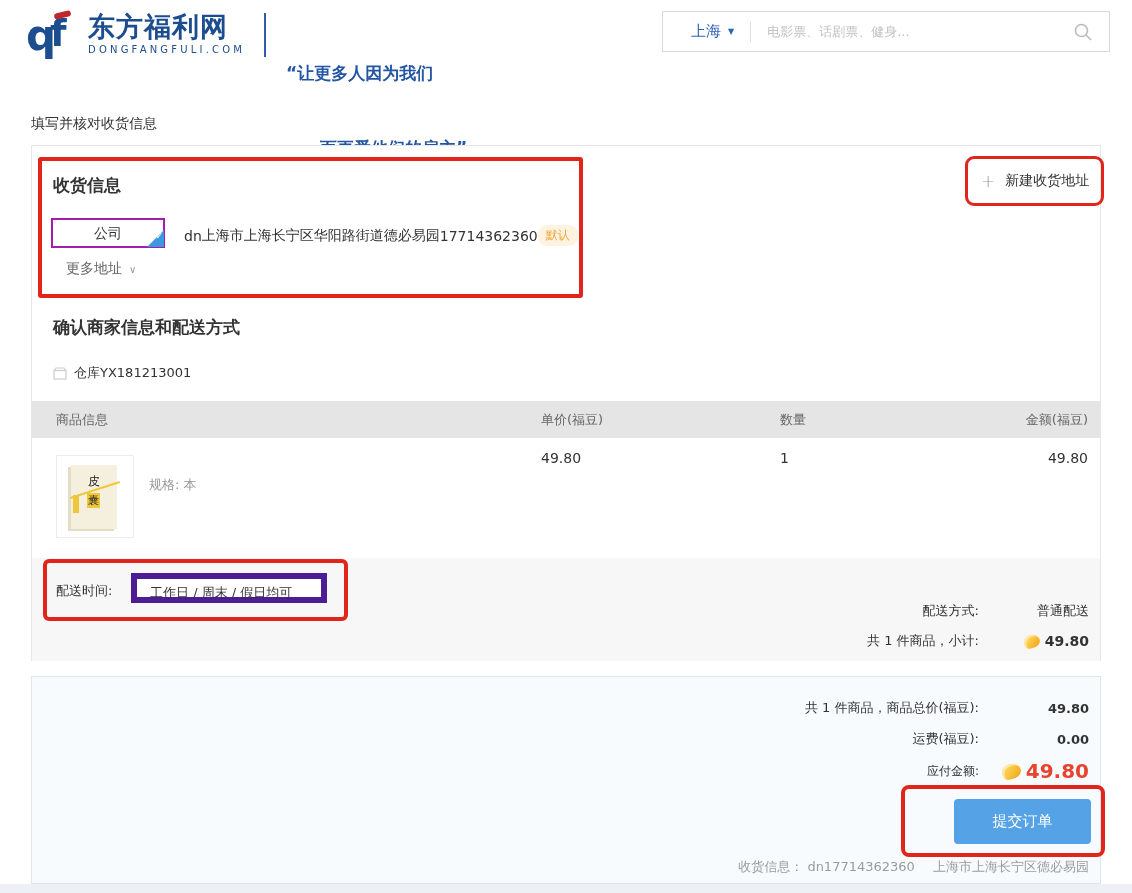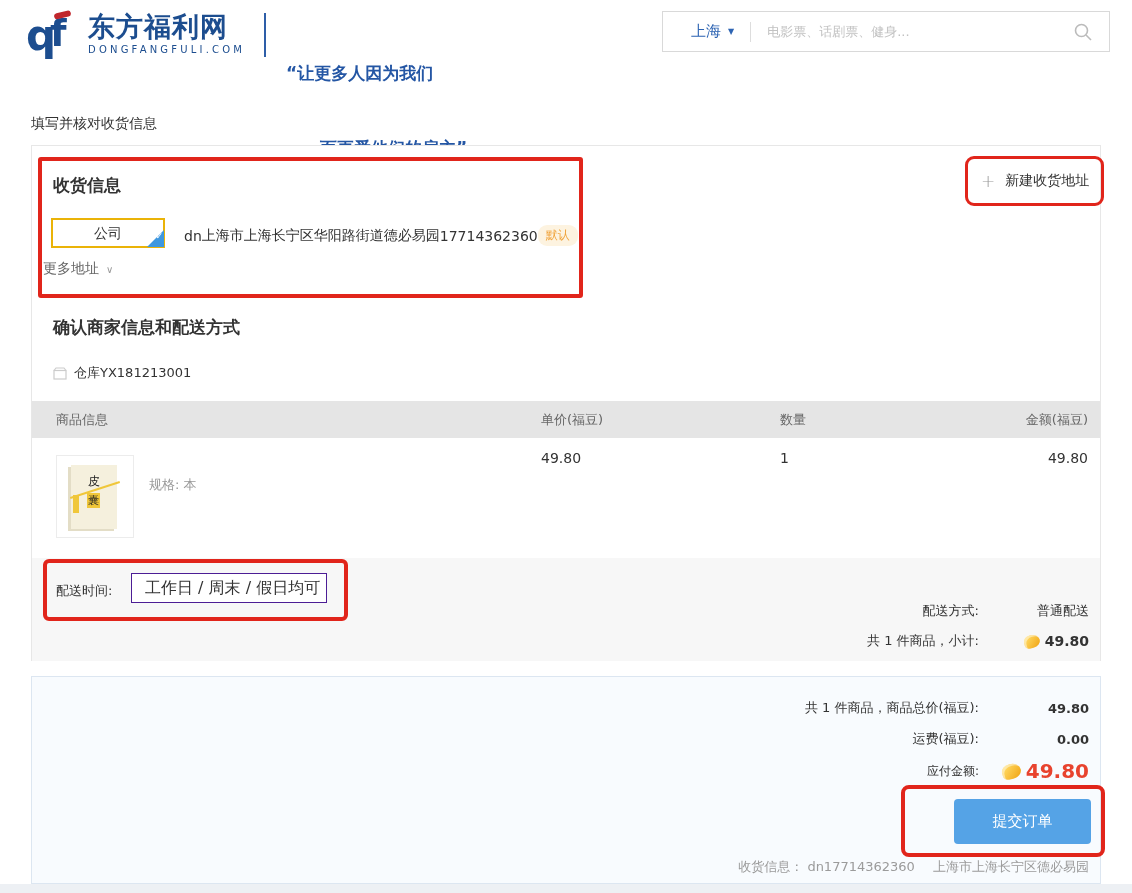--- a/index.html
+++ b/index.html
@@ -28,26 +28,26 @@
   
   #card1 { position:absolute; left:31px; top:145px; width:1070px; height:516px; background:#fff; border:1px solid #e7e7e7; }
   .redbox { position:absolute; border:4px solid #e1251b; pointer-events:none; }
   #redbox-shipping { left:6px; top:11px; width:545px; height:141px; border-radius:3px; }
   #redbox-newaddr { left:933px; top:10px; width:139px; height:50px; border-radius:9px; border-width:3px; }
   #shipping-title { position:absolute; left:21px; top:28px; font-size:17px; font-weight:bold; color:#333;text-align:right; }
   #new-address-btn { position:absolute; left:944px; top:20px; width:118px; height:30px; display:flex; align-items:center; justify-content:center; gap:10px; cursor:pointer; }
   #new-address-btn .plus { font-size:17px; color:#999; font-weight:300; }
   #new-address-btn .lbl { font-size:14px; color:#333; }
 
-  #addr-tag { position:absolute; left:19px; top:72px; width:114px; height:30px; border:2px solid #eab308; background:#fff; text-align:center; line-height:26px; font-size:14px; color:#333; cursor:pointer; }
+  #addr-tag { position:absolute; left:19px; top:72px; width:114px; height:30px; border:2px solid #a21caf; background:#fff; text-align:center; line-height:26px; font-size:14px; color:#333; cursor:pointer; }
   #addr-tag .corner { position:absolute; right:-1px; bottom:-1px; width:0; height:0; border-bottom:17px solid #3e97df; border-left:17px solid transparent; }
   #addr-tag .check { position:absolute; right:0px; bottom:-3px; color:#fff; font-size:9px; }
   #addr-row { position:absolute; left:152px; top:79px; display:flex; align-items:center; gap:0; font-size:14px; color:#333; }
   #default-badge { background:#fdf3e0; color:#f0a43c; font-size:12px; padding:2px 8px; border-radius:9px; }
-  #more-addresses { position:absolute; left:11px; top:114px; display:flex; align-items:center; gap:7px; font-size:14px; color:#666; cursor:pointer; }
+  #more-addresses { position:absolute; left:34px; top:114px; display:flex; align-items:center; gap:7px; font-size:14px; color:#666; cursor:pointer; }
   #more-addresses .chev { font-size:10px; color:#999; }
 
   #merchant-title { position:absolute; left:21px; top:170px; font-size:17px; font-weight:bold; color:#333; }
   #warehouse-row { position:absolute; left:21px; top:218px; display:flex; align-items:center; gap:7px; font-size:13px; color:#333; }
 
   #table-header { position:absolute; left:0; top:255px; width:1068px; height:37px; background:#e5e5e5; font-size:13px; color:#666; }
   #table-header .th { position:absolute; line-height:37px; }
   .col-info { left:24px; } .col-price { left:509px; } .col-qty { left:748px; } .col-amt { right:12px; }
 
   #product-row { position:absolute; left:0; top:292px; width:1068px; height:120px; background:#fff; }
@@ -59,21 +59,21 @@
   #book-cover .tag { position:absolute; left:2px; top:30px; width:6px; height:18px; background:#f0c73a; }
   #prod-title { position:absolute; left:117px; top:12px; width:400px; font-size:14px; color:#333; }
   #prod-spec { position:absolute; left:117px; top:38px; font-size:13px; color:#999; }
   #prod-price { position:absolute; left:509px; top:12px; font-size:14px; }
   #prod-qty { position:absolute; left:748px; top:12px; font-size:14px; }
   #prod-amount { position:absolute; right:12px; top:12px; font-size:14px; }
 
   #gray-section { position:absolute; left:0; top:412px; width:1068px; height:103px; background:#f7f7f7; }
   #redbox-time { left:11px; top:1px; width:305px; height:62px; border-radius:6px; }
   #time-label { position:absolute; left:24px; top:24px; font-size:13px; color:#333; }
-  #time-select { position:absolute; left:99px; top:15px; width:196px; height:30px; background:#fff; border:1px solid #4c1d95; line-height:28px; padding-left:13px; font-size:16px; color:#333; cursor:pointer; }
+  #time-select { position:absolute; left:99px; top:15px; width:196px; height:30px; background:#fff; border:6px solid #4c1d95; line-height:28px; padding-left:13px; font-size:13px; color:#333; cursor:pointer; }
   .right-row { position:absolute; right:11px; display:flex; align-items:center; font-size:13px; color:#333; }
   #method-row { top:44px; }
   #subtotal-row { top:74px; }
   .val-cell { width:110px; text-align:right; display:flex; justify-content:flex-end; align-items:center; gap:5px; }
   #method-row .val-cell { font-size:13px; }
   #subtotal-row .val-cell { font-weight:bold; font-size:14px; }
 
   .bean { display:inline-block; width:16px; height:13px; background:linear-gradient(135deg,#ffd75e 20%,#f2ab1e 85%); border-radius:62% 70% 68% 45%; transform:rotate(-14deg); box-shadow:inset 2px 2px 0 rgba(255,255,255,.45); }
 
   

